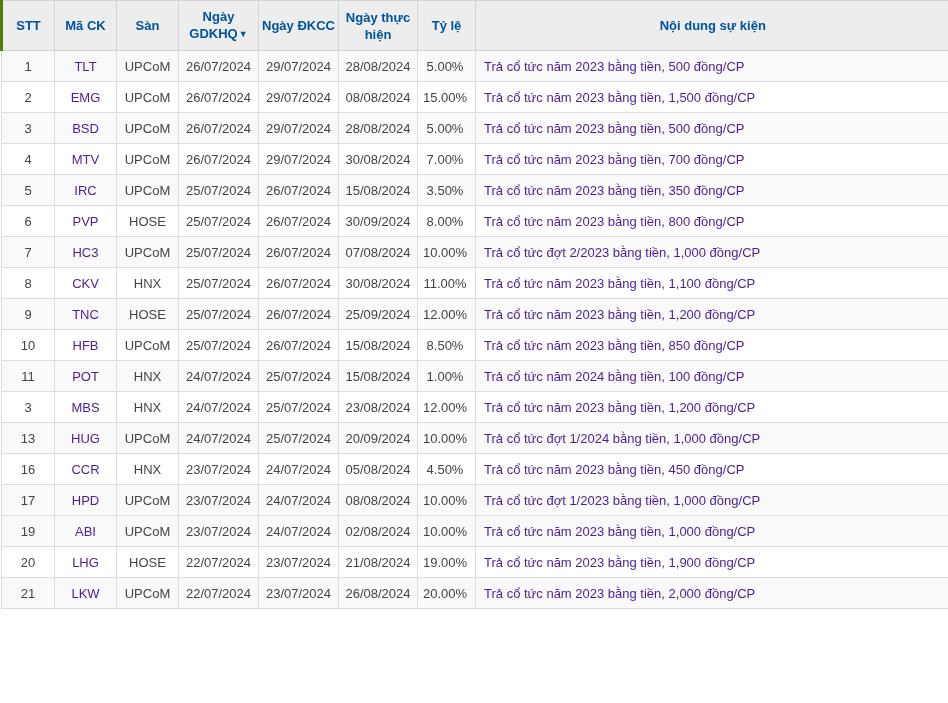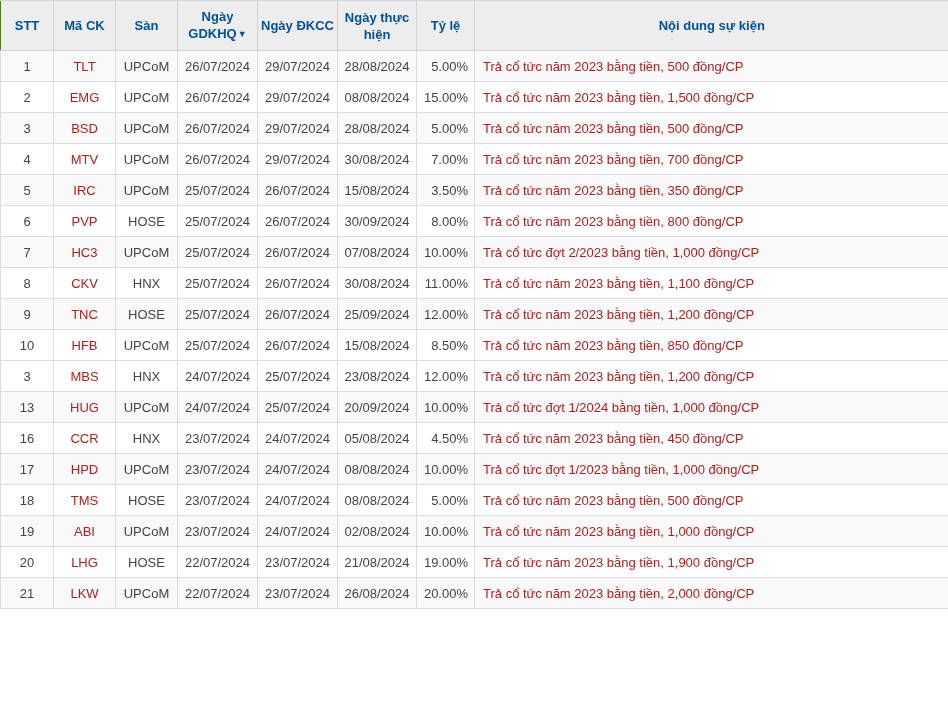--- a/index.html
+++ b/index.html
@@ -23,21 +23,21 @@
     font-size: 13px;
     font-weight: bold;
     text-align: center;
     vertical-align: middle;
     height: 50px;
     line-height: 17px;
     border: 1px solid #d4d4d4;
     padding: 2px 3px;
   }
   thead th:last-child { border-right: 0; }
-  thead th:first-child { border-left: 1px solid #4d7c0f; }
+  thead th:first-child { border-left: 3px solid #4d7c0f; }
   .sort-icon {
     font-size: 9px;
     color: #00529c;
     display: inline-block;
     vertical-align: 1px;
     margin-left: 1px;
   }
 
   
   tbody td {
@@ -48,25 +48,25 @@
     vertical-align: middle;
     border: 1px solid #dddddd;
     padding: 2px 3px;
     overflow: hidden;
     white-space: nowrap;
   }
   tbody td:last-child { border-right: 0; }
   tbody tr.odd  { background: #f9f9f9; }
   tbody tr.even { background: #ffffff; }
 
-  tbody td.col-ratio   { text-align: right; padding-right: 6px; margin-left: 43px; }
+  tbody td.col-ratio   { padding-right: 6px; margin-left: 43px; }
   tbody td.col-content { text-align: left;  padding-left: 8px; }
 
   a.cell-link {
-    color: #b91c1c;
+    color: #4c1d95;
     text-decoration: none;
     cursor: pointer;
   }
 </style>
 </head>
 <body>
 
 <table class="events">
   <colgroup>
     <col style="width:53px">
@@ -184,20 +184,30 @@
       <tr class="even">
         <td class="col-stt">10</td>
         <td class="col-code"><a class="cell-link" href="#">HFB</a></td>
         <td class="col-exchange">UPCoM</td>
         <td class="col-ex_date">25/07/2024</td>
         <td class="col-record_date">26/07/2024</td>
         <td class="col-exec_date">15/08/2024</td>
         <td class="col-ratio">8.50%</td>
         <td class="col-content"><a class="cell-link" href="#">Trả cổ tức năm 2023 bằng tiền, 850 đồng/CP</a></td>
       </tr>
+      <tr class="odd">
+        <td class="col-stt">11</td>
+        <td class="col-code"><a class="cell-link" href="#">POT</a></td>
+        <td class="col-exchange">HNX</td>
+        <td class="col-ex_date">24/07/2024</td>
+        <td class="col-record_date">25/07/2024</td>
+        <td class="col-exec_date">15/08/2024</td>
+        <td class="col-ratio">1.00%</td>
+        <td class="col-content"><a class="cell-link" href="#">Trả cổ tức năm 2024 bằng tiền, 100 đồng/CP</a></td>
+      </tr>
       <tr class="even">
         <td class="col-stt">3</td>
         <td class="col-code"><a class="cell-link" href="#">MBS</a></td>
         <td class="col-exchange">HNX</td>
         <td class="col-ex_date">24/07/2024</td>
         <td class="col-record_date">25/07/2024</td>
         <td class="col-exec_date">23/08/2024</td>
         <td class="col-ratio">12.00%</td>
         <td class="col-content"><a class="cell-link" href="#">Trả cổ tức năm 2023 bằng tiền, 1,200 đồng/CP</a></td>
       </tr>
@@ -223,30 +233,20 @@
       </tr>
       <tr class="odd">
         <td class="col-stt">17</td>
         <td class="col-code"><a class="cell-link" href="#">HPD</a></td>
         <td class="col-exchange">UPCoM</td>
         <td class="col-ex_date">23/07/2024</td>
         <td class="col-record_date">24/07/2024</td>
         <td class="col-exec_date">08/08/2024</td>
         <td class="col-ratio">10.00%</td>
         <td class="col-content"><a class="cell-link" href="#">Trả cổ tức đợt 1/2023 bằng tiền, 1,000 đồng/CP</a></td>
-      </tr>
-      <tr class="even">
-        <td class="col-stt">18</td>
-        <td class="col-code"><a class="cell-link" href="#">TMS</a></td>
-        <td class="col-exchange">HOSE</td>
-        <td class="col-ex_date">23/07/2024</td>
-        <td class="col-record_date">24/07/2024</td>
-        <td class="col-exec_date">08/08/2024</td>
-        <td class="col-ratio">5.00%</td>
-        <td class="col-content"><a class="cell-link" href="#">Trả cổ tức năm 2023 bằng tiền, 500 đồng/CP</a></td>
       </tr>
       <tr class="odd">
         <td class="col-stt">19</td>
         <td class="col-code"><a class="cell-link" href="#">ABI</a></td>
         <td class="col-exchange">UPCoM</td>
         <td class="col-ex_date">23/07/2024</td>
         <td class="col-record_date">24/07/2024</td>
         <td class="col-exec_date">02/08/2024</td>
         <td class="col-ratio">10.00%</td>
         <td class="col-content"><a class="cell-link" href="#">Trả cổ tức năm 2023 bằng tiền, 1,000 đồng/CP</a></td>

